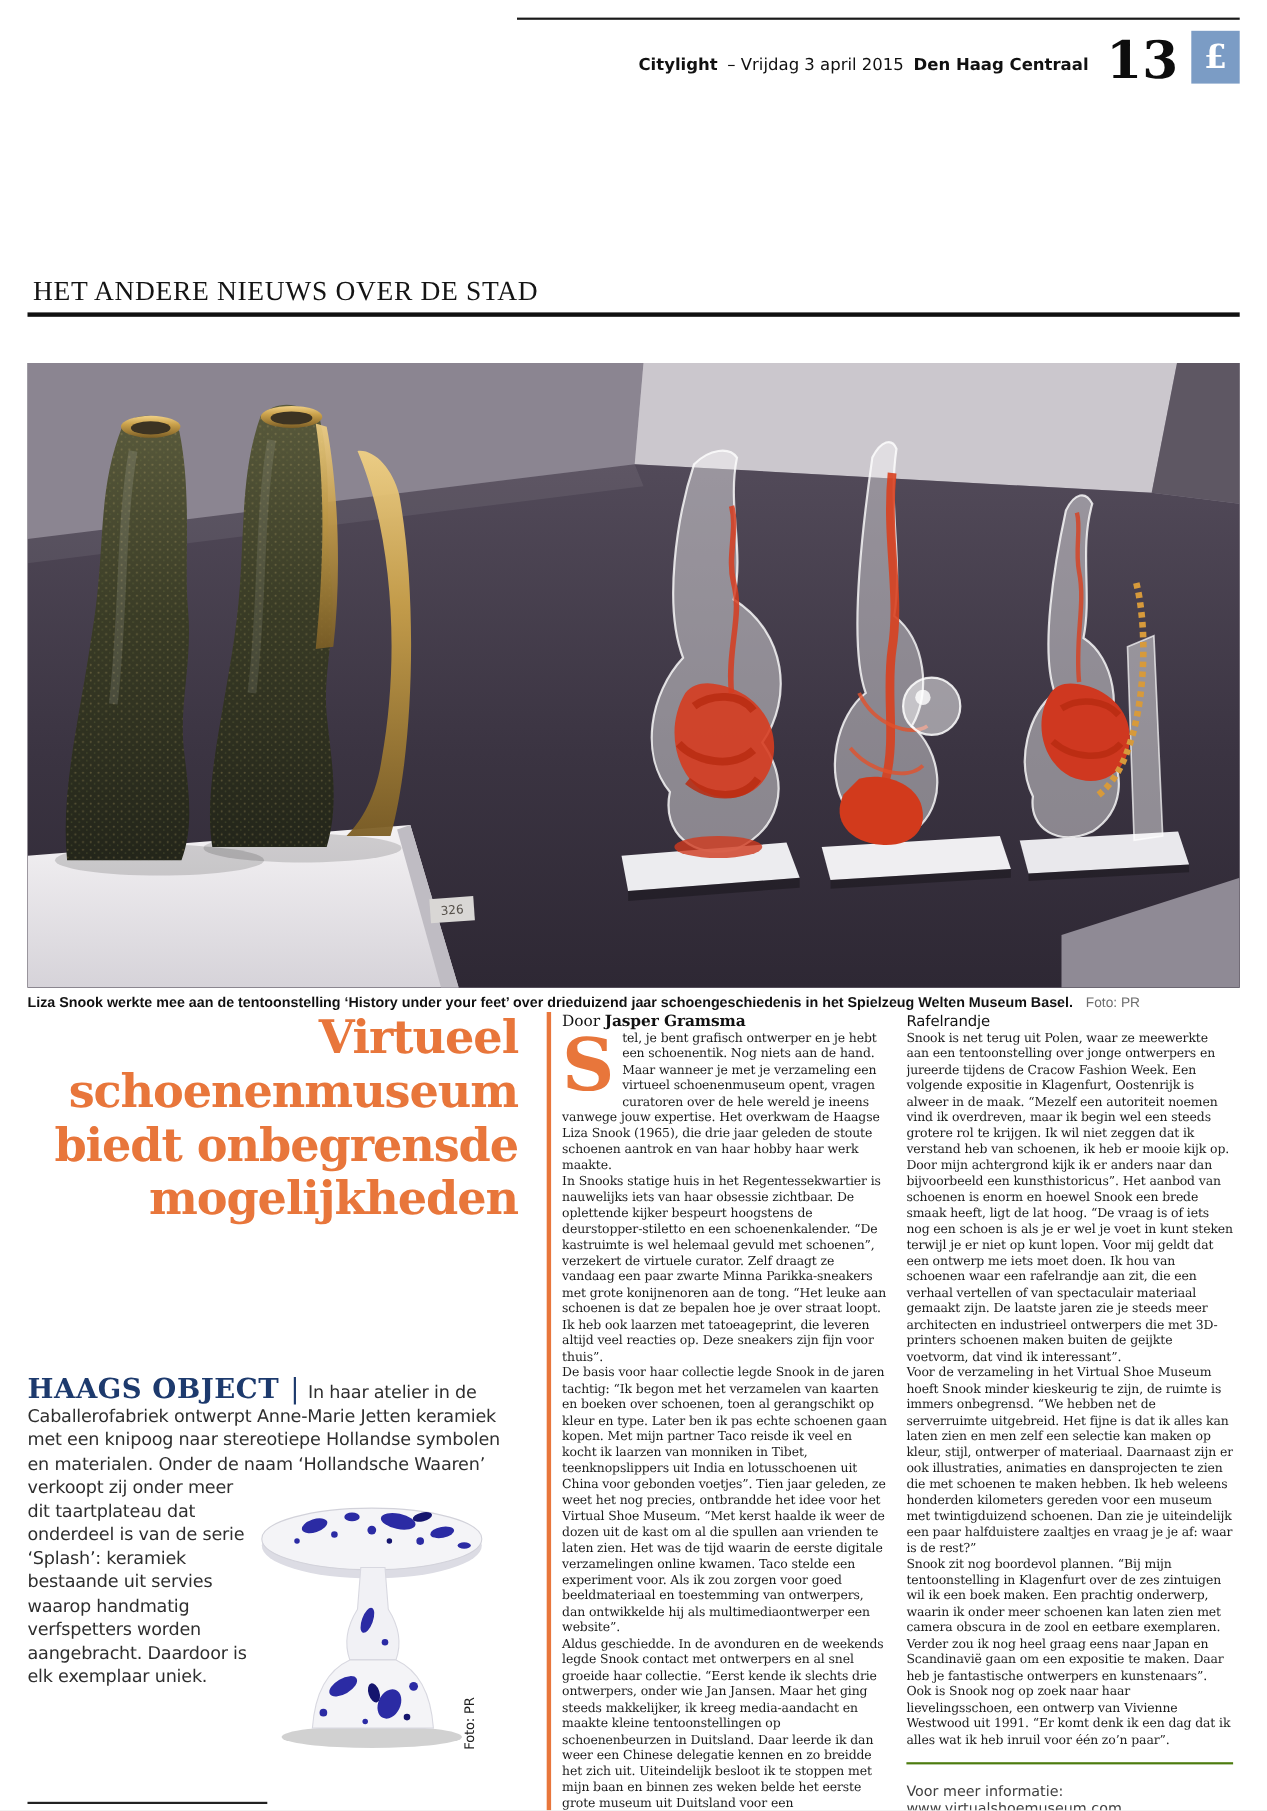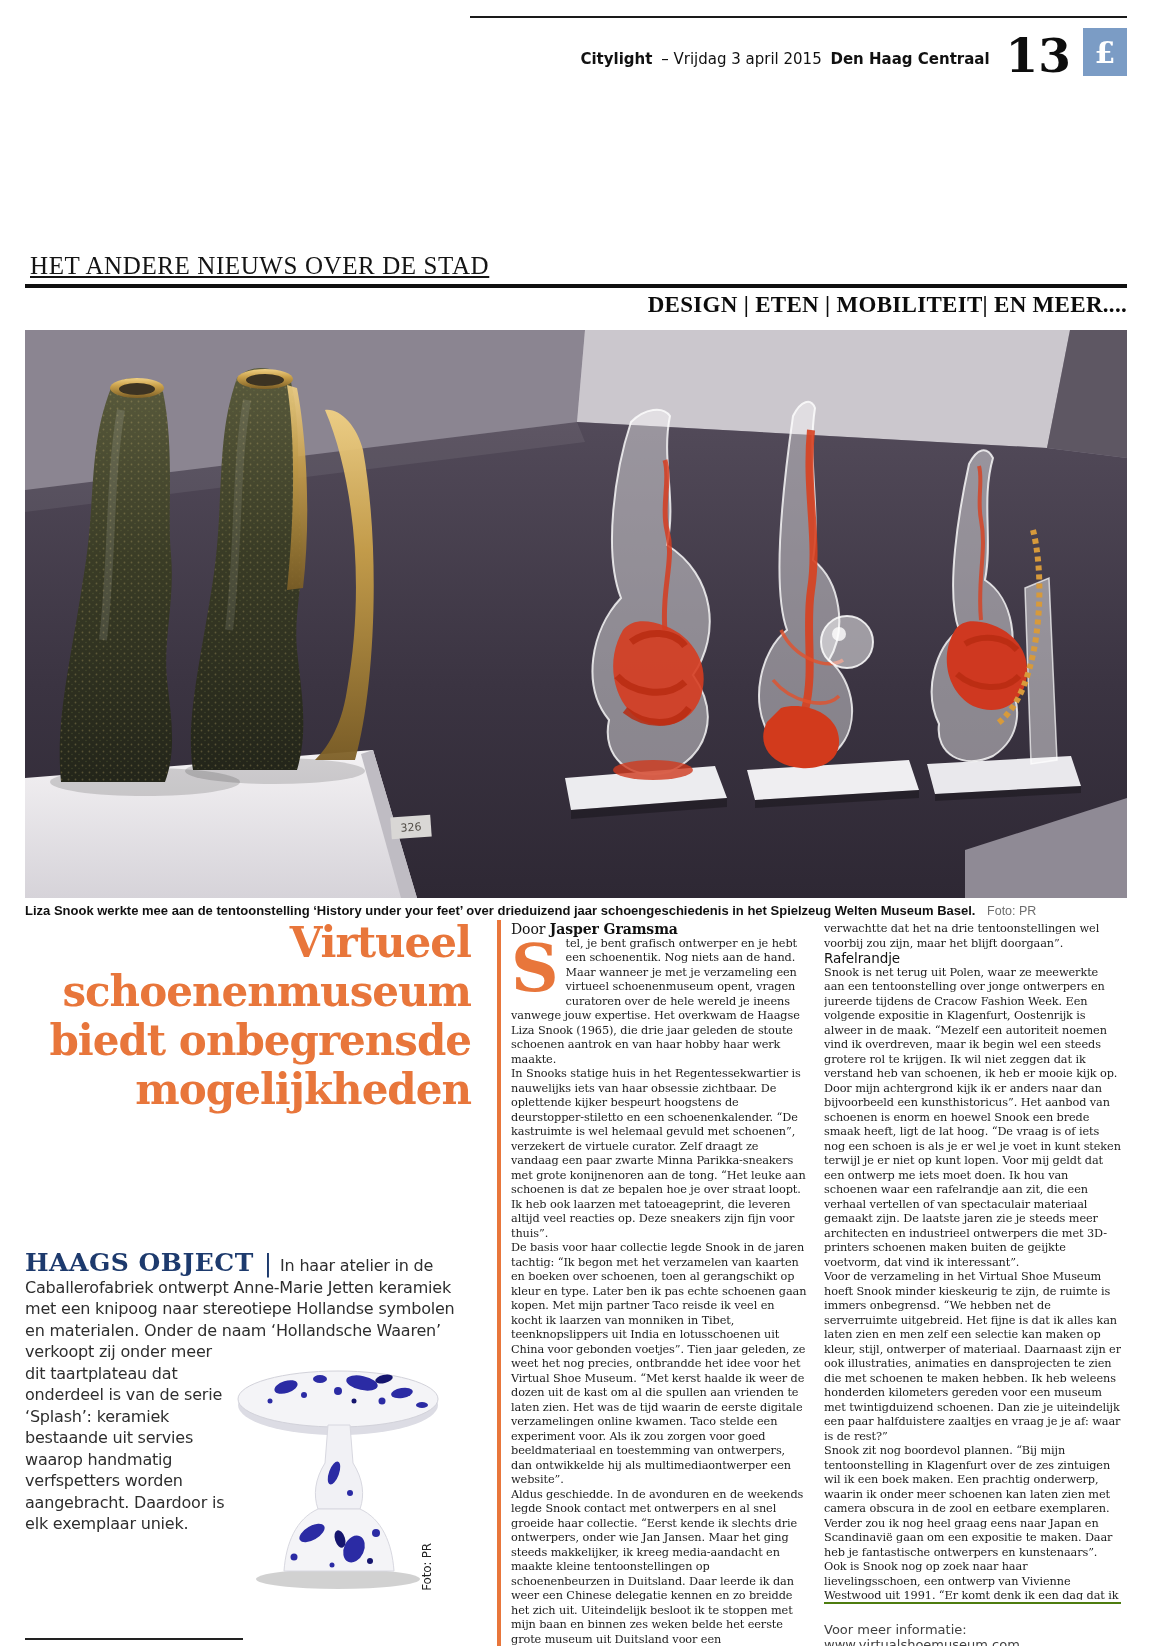--- a/index.html
+++ b/index.html
@@ -13,21 +13,21 @@
     background-image:
       radial-gradient(ellipse 70px 45px at 14% 22%, rgba(255,214,128,.85), transparent 70%),
       radial-gradient(ellipse 45px 95px at 42% 62%, rgba(125,155,205,.45), transparent 70%),
       radial-gradient(ellipse 85px 55px at 72% 28%, rgba(255,170,70,.55), transparent 70%),
       radial-gradient(ellipse 75px 45px at 88% 75%, rgba(205,185,145,.5), transparent 70%),
       linear-gradient(160deg,#0d1426 0%, #2c2a45 18%, #574630 34%, #101b33 50%, #6b5a3a 63%, #0e1628 78%, #243250 100%);
     -webkit-background-clip:text; background-clip:text; color:transparent; }
   .logo-w1 { font-size:176px; line-height:.9; top:-30px; left:-8px; letter-spacing:-16px; }
   .logo-w2 { font-size:150px; line-height:.9; top:86px; left:4px; letter-spacing:-12px; }
   .masthead-tagline { position:absolute; left:30px; top:252px; font-family:"Liberation Serif", serif;
-    font-size:25px; letter-spacing:.6px; color:#141414;text-decoration:underline; }
+    font-size:25px; letter-spacing:.6px; color:#141414; }
   .thick-rule { position:absolute; left:25px; top:284px; width:1102px; height:4px; background:#101010; }
 
   
   .topline-rule { position:absolute; left:470px; top:16px; width:657px; height:2px; background:#1a1a1a; }
   .topline { position:absolute; right:25px; top:22px; display:flex; align-items:flex-end; }
   .topline-text { font-family:"DejaVu Sans", sans-serif; font-size:15px; color:#111; margin-bottom:8px; white-space:nowrap;margin-top:28px; }
   .tl-brand { font-weight:bold; }
   .tl-date  { font-weight:normal; margin:0 4px; }
   .tl-paper { font-weight:bold; }
   .page-number { font-family:"DejaVu Serif", serif; font-weight:bold; font-size:47px; line-height:.85; margin-left:16px; color:#0d0d0d; }
@@ -91,21 +91,20 @@
       <span class="tl-brand">Citylight</span>
       <span class="tl-date">– Vrijdag 3 april 2015</span>
       <span class="tl-paper">Den Haag Centraal</span>
     </div>
     <div class="page-number">13</div>
     <div class="logo-tile">
       <span class="pound-glyph">£</span>
     </div>
   </div>
 
-  <div class="section-bar">DESIGN | ETEN | MOBILITEIT| EN MEER....</div>
 
   <div class="main-photo">
     <svg width="1102" height="568" viewBox="0 0 1102 568" xmlns="http://www.w3.org/2000/svg">
       <defs>
         <linearGradient id="gWall" x1="0" y1="0" x2="0" y2="1">
           <stop offset="0" stop-color="#a09aa6"></stop>
             <stop offset="1" stop-color="#716b78"></stop>
         </linearGradient>
         <linearGradient id="gDark" x1="0" y1="0" x2="0" y2="1">
           <stop offset="0" stop-color="#524a59"></stop>
@@ -209,21 +208,20 @@
     </p>
     <p>
       <span class="dropcap">S</span><span>tel, je bent grafisch ontwerper en je hebt een schoenentik. Nog niets aan de hand. Maar wanneer je met je verzameling een virtueel schoenenmuseum opent, vragen curatoren over de hele wereld je ineens vanwege jouw expertise. Het overkwam de Haagse Liza Snook (1965), die drie jaar geleden de stoute schoenen aantrok en van haar hobby haar werk maakte.</span>
     </p>
     <p>In Snooks statige huis in het Regentessekwartier is nauwelijks iets van haar obsessie zichtbaar. De oplettende kijker bespeurt hoogstens de deurstopper-stiletto en een schoenenkalender. “De kastruimte is wel helemaal gevuld met schoenen”, verzekert de virtuele curator. Zelf draagt ze vandaag een paar zwarte Minna Parikka-sneakers met grote konijnenoren aan de tong. “Het leuke aan schoenen is dat ze bepalen hoe je over straat loopt. Ik heb ook laarzen met tatoeageprint, die leveren altijd veel reacties op. Deze sneakers zijn fijn voor thuis”.</p>
     <p>De basis voor haar collectie legde Snook in de jaren tachtig: “Ik begon met het verzamelen van kaarten en boeken over schoenen, toen al gerangschikt op kleur en type. Later ben ik pas echte schoenen gaan kopen. Met mijn partner Taco reisde ik veel en kocht ik laarzen van monniken in Tibet, teenknopslippers uit India en lotusschoenen uit China voor gebonden voetjes”. Tien jaar geleden, ze weet het nog precies, ontbrandde het idee voor het Virtual Shoe Museum. “Met kerst haalde ik weer de dozen uit de kast om al die spullen aan vrienden te laten zien. Het was de tijd waarin de eerste digitale verzamelingen online kwamen. Taco stelde een experiment voor. Als ik zou zorgen voor goed beeldmateriaal en toestemming van ontwerpers, dan ontwikkelde hij als multimediaontwerper een website”.</p>
     <p>Aldus geschiedde. In de avonduren en de weekends legde Snook contact met ontwerpers en al snel groeide haar collectie. “Eerst kende ik slechts drie ontwerpers, onder wie Jan Jansen. Maar het ging steeds makkelijker, ik kreeg media-aandacht en maakte kleine tentoonstellingen op schoenenbeurzen in Duitsland. Daar leerde ik dan weer een Chinese delegatie kennen en zo breidde het zich uit. Uiteindelijk besloot ik te stoppen met mijn baan en binnen zes weken belde het eerste grote museum uit Duitsland voor een schoenenexpositie. Ik</p>
   </div>
 
   <div class="col2 body-col">
-    <p>verwachtte dat het na drie tentoonstellingen wel voorbij zou zijn, maar het blijft doorgaan”.</p>
     <p class="subhead">Rafelrandje</p>
     <p>Snook is net terug uit Polen, waar ze meewerkte aan een tentoonstelling over jonge ontwerpers en jureerde tijdens de Cracow Fashion Week. Een volgende expositie in Klagenfurt, Oostenrijk is alweer in de maak. “Mezelf een autoriteit noemen vind ik overdreven, maar ik begin wel een steeds grotere rol te krijgen. Ik wil niet zeggen dat ik verstand heb van schoenen, ik heb er mooie kijk op. Door mijn achtergrond kijk ik er anders naar dan bijvoorbeeld een kunsthistoricus”. Het aanbod van schoenen is enorm en hoewel Snook een brede smaak heeft, ligt de lat hoog. “De vraag is of iets nog een schoen is als je er wel je voet in kunt steken terwijl je er niet op kunt lopen. Voor mij geldt dat een ontwerp me iets moet doen. Ik hou van schoenen waar een rafelrandje aan zit, die een verhaal vertellen of van spectaculair materiaal gemaakt zijn. De laatste jaren zie je steeds meer architecten en industrieel ontwerpers die met 3D-printers schoenen maken buiten de geijkte voetvorm, dat vind ik interessant”.</p>
     <p>Voor de verzameling in het Virtual Shoe Museum hoeft Snook minder kieskeurig te zijn, de ruimte is immers onbegrensd. “We hebben net de serverruimte uitgebreid. Het fijne is dat ik alles kan laten zien en men zelf een selectie kan maken op kleur, stijl, ontwerper of materiaal. Daarnaast zijn er ook illustraties, animaties en dansprojecten te zien die met schoenen te maken hebben. Ik heb weleens honderden kilometers gereden voor een museum met twintigduizend schoenen. Dan zie je uiteindelijk een paar halfduistere zaaltjes en vraag je je af: waar is de rest?”</p>
     <p>Snook zit nog boordevol plannen. “Bij mijn tentoonstelling in Klagenfurt over de zes zintuigen wil ik een boek maken. Een prachtig onderwerp, waarin ik onder meer schoenen kan laten zien met camera obscura in de zool en eetbare exemplaren. Verder zou ik nog heel graag eens naar Japan en Scandinavië gaan om een expositie te maken. Daar heb je fantastische ontwerpers en kunstenaars”. Ook is Snook nog op zoek naar haar lievelingsschoen, een ontwerp van Vivienne Westwood uit 1991. “Er komt denk ik een dag dat ik alles wat ik heb inruil voor één zo’n paar”.</p>
   </div>
   <div class="col2-footer">Voor meer informatie: www.virtualshoemuseum.com</div>
 
   <div class="sidebar">
     <div class="sb-text">
       <span class="sb-label">HAAGS OBJECT</span><span class="sb-bar">|</span><span>In haar atelier in de Caballerofabriek ontwerpt Anne-Marie Jetten keramiek met een knipoog naar stereotiepe Hollandse symbolen en materialen. Onder de naam ‘Hollandsche Waaren’ verkoopt zij onder</span>

